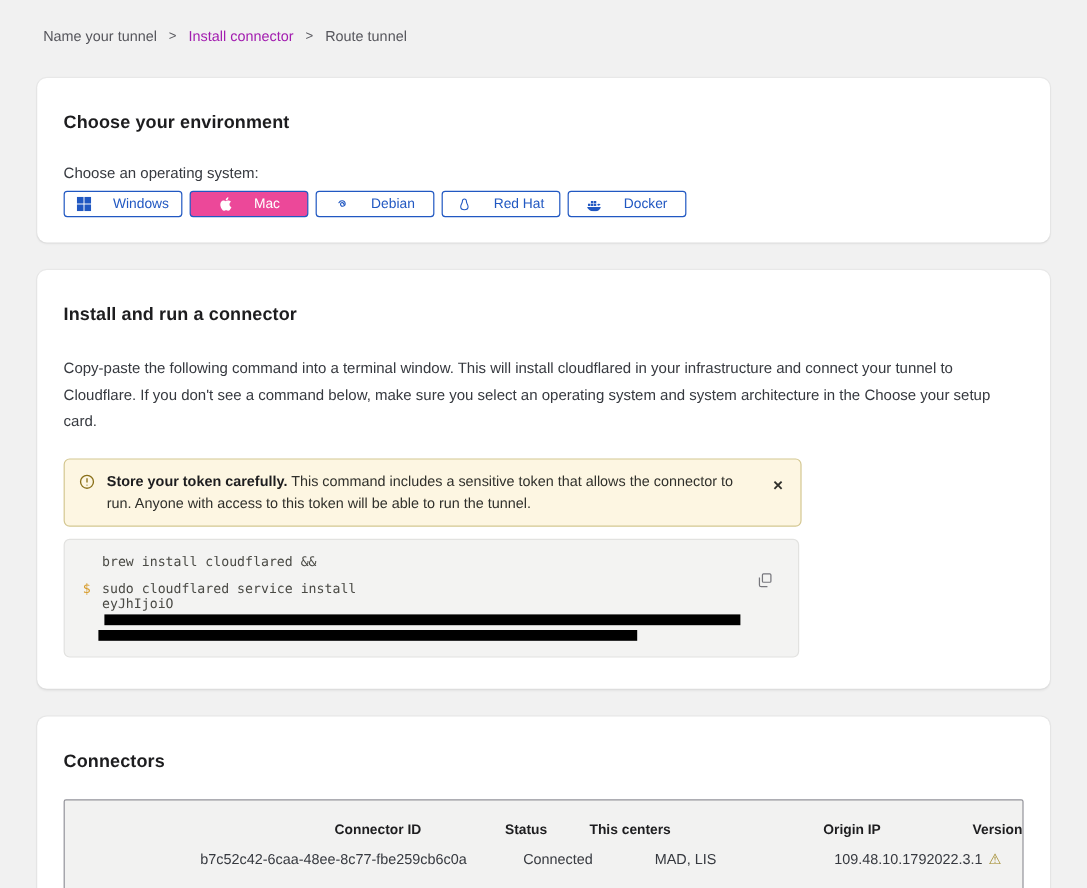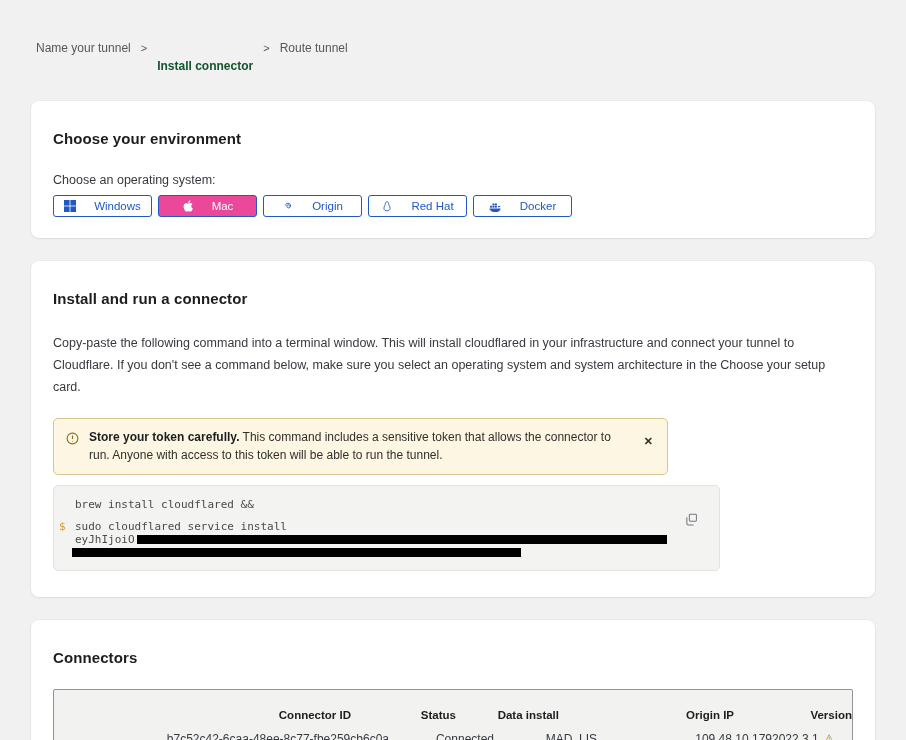--- a/index.html
+++ b/index.html
@@ -2,21 +2,21 @@
 <html><head>
 <meta charset="utf-8">
 <style>
   * { margin: 0; padding: 0; box-sizing: border-box; }
   html, body { width: 906px; height: 740px; background: #ffffff; font-family: "Liberation Sans", sans-serif; }
   .page { width: 906px; min-height: 735px; background: #f1f1f1; overflow: hidden; }
 
   
   .breadcrumb { margin: 23px 0 0 36px; font-size: 12px; color: #56565c; display: flex; align-items: center; gap: 10px; }
   .breadcrumb .crumb { cursor: default; }
-  .breadcrumb .crumb.active { font-weight: bold; color: #14532d; margin-top: 36px; }
+  .breadcrumb .crumb.active { font-weight: normal; color: #a21caf; }
   .breadcrumb .sep { color: #56565c; font-size: 11px; }
 
   
   .card { background: #ffffff; border-radius: 8px; margin: 0 31px; box-shadow: 0 1px 2px rgba(0,0,0,0.06), 0 0 0 1px rgba(0,0,0,0.03); }
   .card-1 { margin-top: 28px; padding: 29px 22px 21px 22px; }
   .card-2 { margin-top: 23px; padding: 29px 22px 26px 22px; }
   .card-3 { margin-top: 23px; padding: 29px 22px 15px 22px; }
   .card h2 { font-size: 15px; color: #1d1d1f; letter-spacing: .1px; }
 
   
@@ -32,22 +32,22 @@
   .desc { margin-top: 26px; font-size: 12.5px; line-height: 1.75; color: #36393f; max-width: 800px; }
 
   .banner { width: 615px; margin-top: 19px; background: #fdf6e2; border: 1px solid #d4c791; border-radius: 5px;
             padding: 9px 12px 9px 12px; display: flex; align-items: flex-start; gap: 10px; }
   .banner-icon { flex: 0 0 auto; margin-top: 3px; }
   .banner-text { font-size: 12px; line-height: 1.55; color: #30302b; flex: 1 1 auto; }
   .banner-text b { color: #1d1d1f; }
   .banner-close { flex: 0 0 auto; border: none; background: none; color: #30302b; font-size: 11px; font-weight: bold;
                   cursor: pointer; margin: 8px 2px 0 6px; line-height: 1; }
 
-  .codeblock { position: relative; width: 667px; margin-top: 10px; background: #f3f3f2; border: 1px solid #e2e2e0;
-               border-radius: 5px; padding: 12px 40px 13px 5px; font-family: "DejaVu Sans Mono", monospace;
+  .codeblock { position: relative; width: 613px; margin-top: 10px; background: #f3f3f2; border: 1px solid #e2e2e0;
+               border-radius: 5px; padding: 12px 40px 13px 15px; font-family: "DejaVu Sans Mono", monospace;
                font-size: 11px; color: #4a4a45; }
   .code-row { display: flex; }
   .code-prompt { width: 16px; flex: 0 0 auto; color: #d79b2a; }
   .code-body { flex: 1 1 auto; line-height: 13px; }
   .code-line1 { margin-bottom: 9px; line-height: 13px; }
   .redact { display: inline-block; background: #000; height: 9px; vertical-align: middle; }
   .redact-1 { width: 530px; margin-left: 2px; }
   .redact-2 { width: 449px; margin-left: -3px; margin-top: 2px; display: block; }
   .copy-btn { position: absolute; top: 27px; right: 21px; background: none; border: none; cursor: pointer; padding: 0; }
 
@@ -102,21 +102,21 @@
         </span>
         <span>Mac</span>
       </button>
 
       <button class="os-btn">
         <span>
           <svg width="12" height="12" viewBox="0 0 16 16" fill="none" stroke="#2158c2" stroke-width="1.3" stroke-linecap="round">
             <path d="M9.9 8.1c.1-.9-.6-1.6-1.5-1.7-1-.1-1.9.6-2 1.7-.1 1.2.8 2.3 2.1 2.4 1.5.1 2.9-1 3-2.6.1-1.9-1.3-3.4-3.2-3.5-1.6-.1-3 .8-3.7 2.2"></path>
           </svg>
         </span>
-        <span>Origin</span>
+        <span>Debian</span>
       </button>
 
       <button class="os-btn">
         <span>
           <svg width="12" height="13" viewBox="0 0 16 17" fill="none" stroke="#2158c2" stroke-width="1.2">
             <path d="M8 2.2c-1.3 0-2.2 1-2.2 2.3 0 .8-.1 1.6-.6 2.4C4.6 8.2 3.9 9.5 3.9 10.9c0 2.1 1.8 3.3 4.1 3.3s4.1-1.2 4.1-3.3c0-1.4-.7-2.7-1.3-3.9-.4-.9-.6-1.7-.6-2.5C10.2 3.2 9.3 2.2 8 2.2z"></path>
           </svg>
         </span>
         <span>Red Hat</span>
       </button>
@@ -179,21 +179,21 @@
     </div>
   </section>
 
   <section class="card card-3">
     <h2>Connectors</h2>
 
     <div class="conn-table">
       <div class="t-row t-head">
         <span class="t-cell">Connector ID</span>
         <span class="t-cell">Status</span>
-        <span class="t-cell">Data install</span>
+        <span class="t-cell">This centers</span>
         <span class="t-cell">Origin IP</span>
         <span class="t-cell">Version</span>
       </div>
       <div class="t-row t-data">
         <span class="t-cell">b7c52c42-6caa-48ee-8c77-fbe259cb6c0a</span>
         <span class="t-cell status-connected">Connected</span>
         <span class="t-cell">MAD, LIS</span>
         <span class="t-cell">109.48.10.179</span>
         <span class="t-cell version-cell">
           <span>2022.3.1</span>

